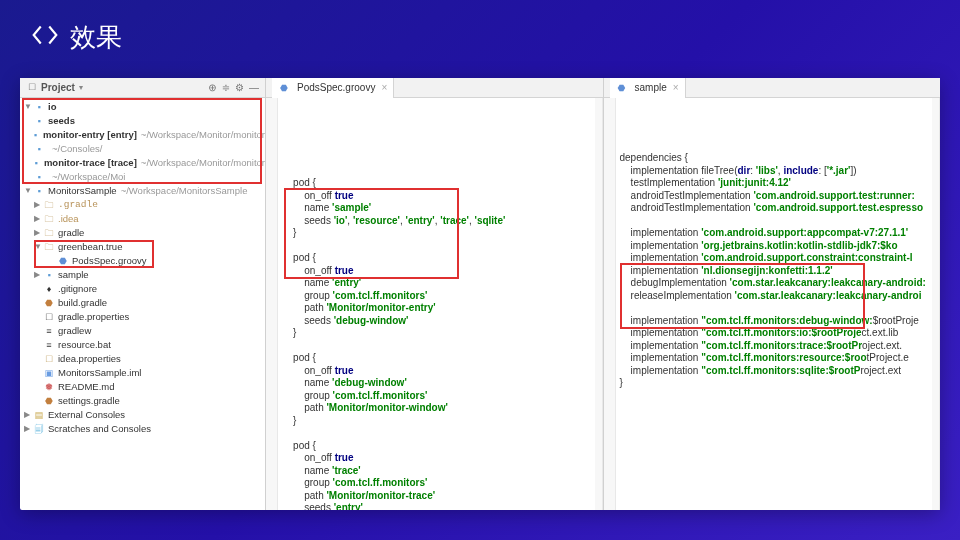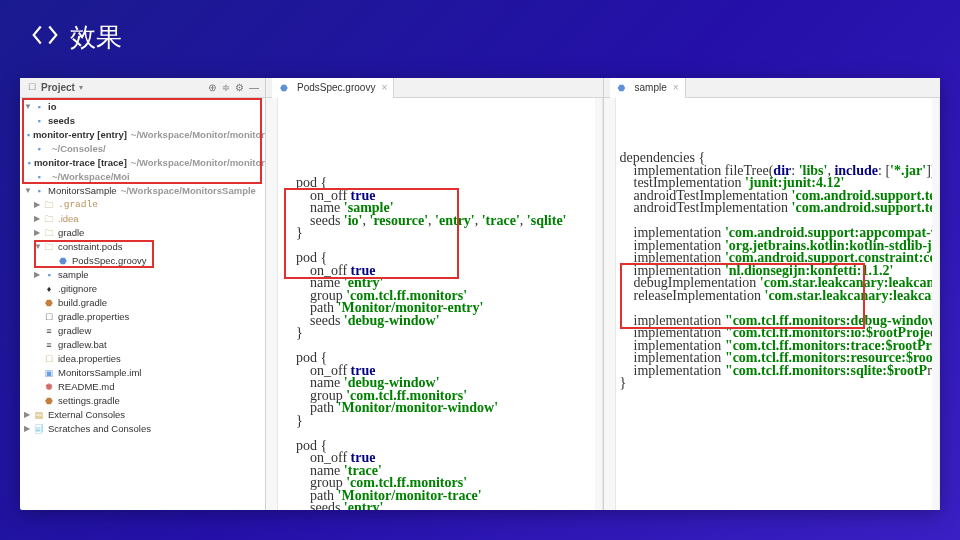--- a/index.html
+++ b/index.html
@@ -31,33 +31,33 @@
   .panel-header .ph-icons { margin-left: auto; display: flex; gap: 5px; color: #777; }
   .tree { flex: 1; overflow: hidden; font-size: 9.5px; line-height: 14px; padding-top: 2px; position: relative; }
   .tree-row { display: flex; align-items: center; height: 14px; white-space: nowrap; padding-left: 4px; }
   .indent-1 { padding-left: 14px; } .indent-2 { padding-left: 28px; }
   .arrow { width: 8px; color: #888; font-size: 8px; margin-right: 1px; }
   .ico { width: 12px; height: 12px; margin-right: 3px; display: inline-flex; align-items: center; justify-content: center; font-size: 9px; }
   .ico-folder { color: #b28e4e; }
   .ico-mod { color: #5b9bd5; }
   .ico-groovy { color: #5f8fd6; }
   .ico-md { color: #d06060; font-weight:bold; }
-  .path { color: #999; margin-left: 4px; font-weight: bold; }
+  .path { color: #999; margin-left: 4px; }
   .bold { font-weight: bold; }
   .hlbox { position: absolute; border: 2px solid #e03030; pointer-events: none; }
   
   .panel-mid, .panel-right { flex: 1; display: flex; flex-direction: column; min-width: 0; }
   .panel-mid { position: relative; }
   .panel-right { border-left: 1px solid #d0d0d0; position: relative; }
   .tabbar { height: 20px; background: #f2f2f2; border-bottom: 1px solid #d4d4d4; display: flex; align-items: center; padding-left: 6px; font-size: 10px; }
   .tab { display: flex; align-items: center; gap: 4px; padding: 0 6px; height: 20px; border-right: 1px solid #d4d4d4; background: #fff; }
   .tab .ico { color: #5f8fd6; }
   .tab .close { color: #aaa; font-size: 10px; margin-left: 2px; }
   .code {
-    flex: 1; font-family: Liberation Serif, serif; font-size: 14px;
+    flex: 1; font-family: Liberation Sans, sans-serif; font-size: 10px;
     line-height: 12.5px; padding: 4px 0 4px 16px; overflow: hidden;
     white-space: pre; color: #333; position: relative;
   }
   .gutter { position: absolute; left: 0; top: 0; bottom: 0; width: 12px; background: #f7f7f7; border-right: 1px solid #e8e8e8; }
   .gutter.r { left: auto; right: 0; width: 8px; }
   .kw { color: #000080; font-weight: bold; }
   .str { color: #008000; font-weight: bold; }
   .code-hl { position: absolute; border: 2px solid #e03030; pointer-events: none; }
   .hl-bg { position: absolute; background: #fffbe0; left: 12px; right: 8px; height: 12.5px; z-index: -1; }
 </style>
@@ -140,21 +140,21 @@
           <span style="color: rgb(184, 147, 90);">.idea</span>
         </div>
         <div class="tree-row indent-1">
           <span class="arrow">▶</span>
           <span class="ico ico-folder">🗀</span>
           <span>gradle</span>
         </div>
         <div class="tree-row indent-1">
           <span class="arrow">▼</span>
           <span class="ico ico-folder">🗀</span>
-          <span>constraint.pods</span>
+          <span>greenbean.true</span>
         </div>
         <div class="tree-row indent-2">
           <span class="arrow"></span>
           <span class="ico ico-groovy">⬣</span>
           <span>PodsSpec.groovy</span>
         </div>
         <div class="tree-row indent-1">
           <span class="arrow">▶</span>
           <span class="ico ico-mod">▪</span>
           <span>sample</span>
@@ -175,21 +175,21 @@
           <span>gradle.properties</span>
         </div>
         <div class="tree-row indent-1">
           <span class="arrow"></span>
           <span class="ico">≡</span>
           <span>gradlew</span>
         </div>
         <div class="tree-row indent-1">
           <span class="arrow"></span>
           <span class="ico">≡</span>
-          <span>gradlew.bat</span>
+          <span>resource.bat</span>
         </div>
         <div class="tree-row indent-1">
           <span class="arrow"></span>
           <span class="ico" style="color: rgb(184, 149, 80);">🞎</span>
           <span>idea.properties</span>
         </div>
         <div class="tree-row indent-1">
           <span class="arrow"></span>
           <span class="ico" style="color: rgb(106, 157, 226);">▣</span>
           <span>MonitorsSample.iml</span>

